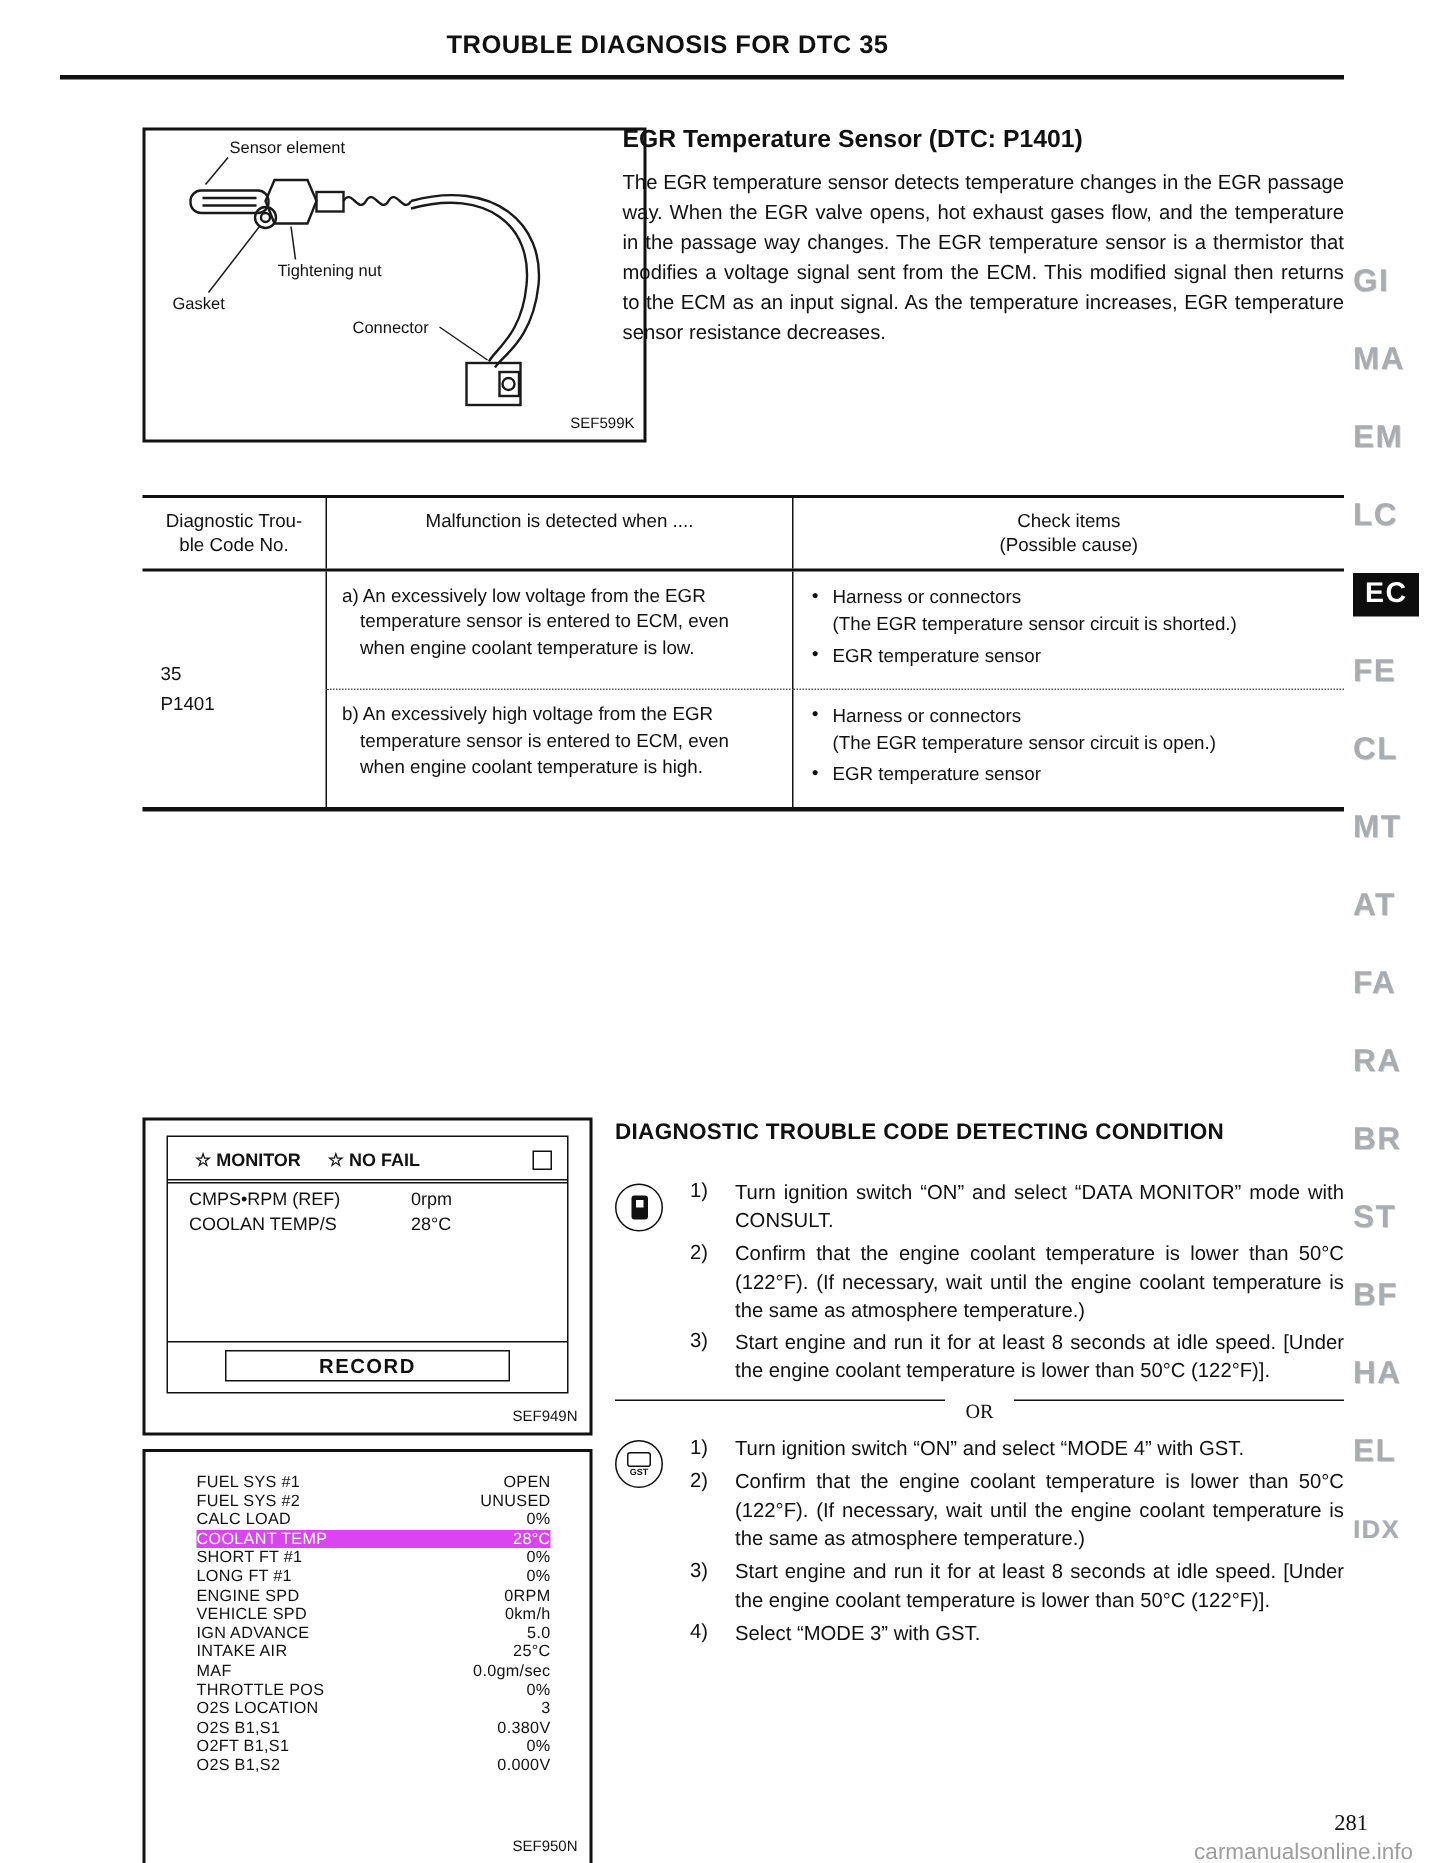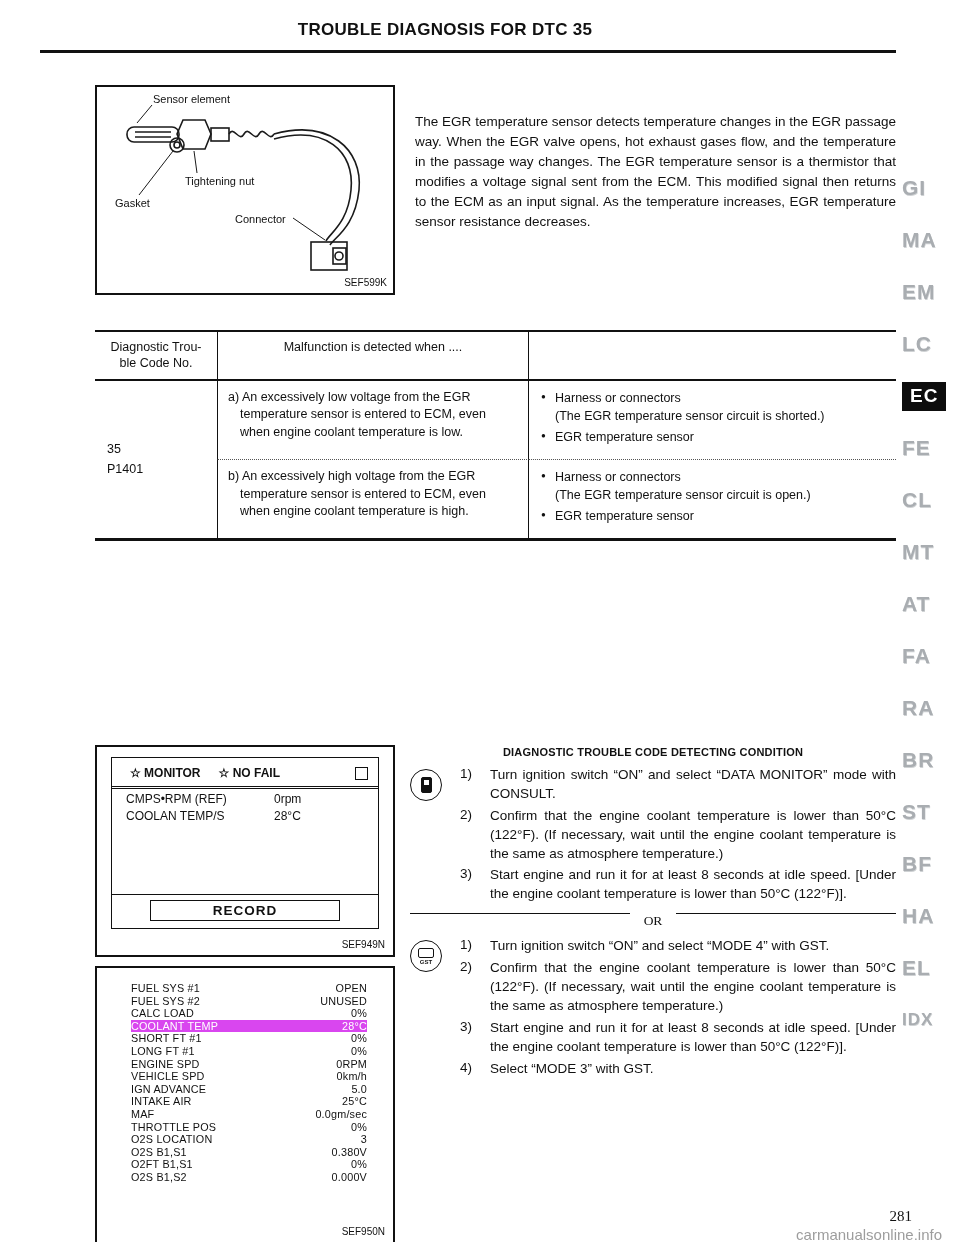--- a/index.html
+++ b/index.html
@@ -25,21 +25,21 @@
     text-shadow: 0.5px 0.5px 0 #cfd2d4;
   }
   .side-tab.small { font-size:17px; }
   .side-tab.active { color:#fff; text-shadow:none; }
   .side-tab.active span {
     background:#0d0d0d; color:#fff; padding:3px 8px 4px 8px; font-size:19px;
   }
 
   
   .fig { border:2px solid #111; background:#fff; }
-  #sensor-fig { position:absolute; left:95px; top:85px; width:300px; height:210px; }
+  #sensor-fig { position:absolute; left:95px; top:85px; width:336px; height:210px; }
   #sensor-fig .lbl { position:absolute; font-size:11px; color:#111; }
   #sensor-fig .ref, .fig-ref { position:absolute; font-size:10px; color:#111; }
   #sensor-fig .ref { right:6px; bottom:5px; }
 
   
   .section-title { position:absolute; left:415px; top:84px; width:480px; font-size:16.5px; font-weight:bold; }
   .section-body  { position:absolute; left:415px; top:112px; width:481px; font-size:13.5px; line-height:1.48; text-align:justify; }
 
   
   .dtc-table { position:absolute; left:95px; top:330px; width:801px; border-top:2px solid #111; border-bottom:3px solid #111; font-size:12.5px; }
@@ -69,21 +69,21 @@
 
   
   #gst-fig { position:absolute; left:95px; top:966px; width:300px; height:278px; }
   .gst-rows { position:absolute; left:34px; top:14px; right:26px; }
   .gst-row { display:flex; justify-content:space-between; font-size:10.8px; line-height:12.6px; letter-spacing:0.2px; }
   .gst-row.hl { background:#d946ef; color:#fff; }
   #gst-fig .fig-ref { right:8px; bottom:5px; }
 
   
   .proc { position:absolute; left:410px; top:746px; width:486px; }
-  .proc-title { font-size:11px; font-weight:bold; margin-bottom:8px; letter-spacing:0.2px;text-align:center; }
+  .proc-title { font-size:15px; font-weight:bold; margin-bottom:23px; letter-spacing:0.2px; }
   .proc-sub { font-size:13.5px; font-weight:bold; margin-bottom:8px; }
   .proc-group { display:flex; }
   .icon-col { width:50px; flex:0 0 50px; padding-top:3px; }
   .tool-icon { width:32px; height:32px; border:1.7px solid #111; border-radius:50%; display:flex; align-items:center; justify-content:center; flex-direction:column; }
   .tool-icon .dev { width:11px; height:16px; border:1.5px solid #111; border-radius:2px; background:#111; position:relative; }
   .tool-icon .dev::after{ content:""; position:absolute; left:2px; top:2px; right:2px; height:5px; background:#fff; }
   .tool-icon.gst .dev { background:#fff; height:10px; width:16px; }
   .tool-icon .gst-label { font-size:6px; font-weight:bold; line-height:6px; margin-top:1px; }
   .steps { list-style:none; flex:1; }
   .steps li { display:flex; margin-bottom:3px; }
@@ -160,27 +160,30 @@
         </g>
       </g>
     </svg>
     <div class="lbl" style="left:56px; top:6px;">Sensor element</div>
     <div class="lbl" style="left:88px; top:88px;">Tightening nut</div>
     <div class="lbl" style="left:18px; top:110px;">Gasket</div>
     <div class="lbl" style="left:138px; top:126px;">Connector</div>
     <div class="ref">SEF599K</div>
   </div>
 
+  <div class="section-title">EGR Temperature Sensor (DTC: P1401)</div>
   <div class="section-body">The EGR temperature sensor detects temperature changes in the EGR passage way. When the EGR valve opens, hot exhaust gases flow, and the temperature in the passage way changes. The EGR temperature sensor is a thermistor that modifies a voltage signal sent from the ECM. This modified signal then returns to the ECM as an input signal. As the temperature increases, EGR temperature sensor resistance decreases.</div>
 
   <div class="dtc-table">
     <div class="t-head">
       <div>Diagnostic Trou-
 ble Code No.</div>
       <div class="col-mid">Malfunction is detected when ....</div>
+      <div>Check items
+(Possible cause)</div>
     </div>
     <div class="t-body">
       <div class="code-cell">35
 P1401</div>
       <div class="col-mid malf-cell row-a">a) An excessively low voltage from the EGR temperature sensor is entered to ECM, even when engine coolant temperature is low.</div>
       <div class="check-cell row-a">
         <ul class="check-list">
           <li>Harness or connectors
 (The EGR temperature sensor circuit is shorted.)</li>
           <li>EGR temperature sensor</li>

